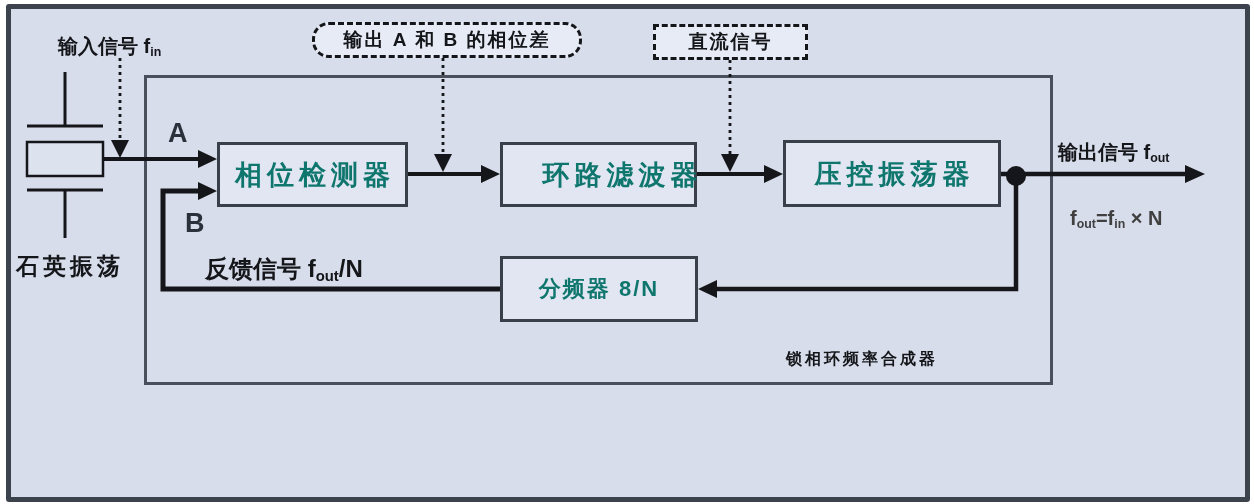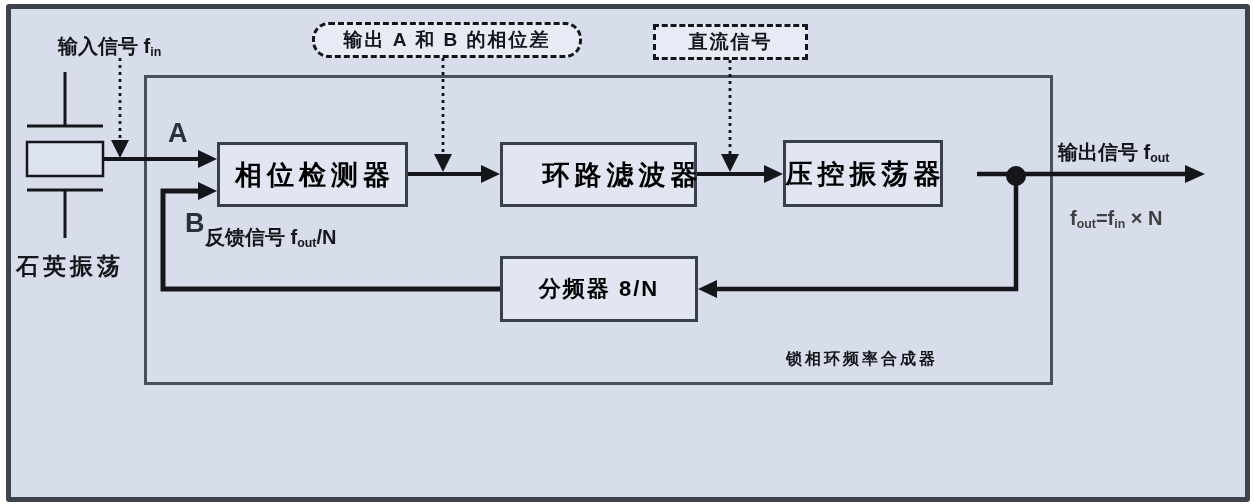--- a/index.html
+++ b/index.html
@@ -15,44 +15,44 @@
   
   .panel{
     position:absolute;left:144px;top:75px;width:909px;height:310px;
     border:3px solid #4a505b;box-sizing:border-box;background:transparent;
   }
   svg.wires{position:absolute;left:0;top:0;width:1254px;height:504px;}
   
   .block{
     position:absolute;border:3px solid #394049;background:#e1e6f2;box-sizing:border-box;
     display:flex;align-items:center;justify-content:center;
-    font-weight:bold;color:#000000;white-space:nowrap;
+    font-weight:bold;color:#0f766e;white-space:nowrap;
   }
   .block.big{font-size:27px;letter-spacing:5px;}
   .block.big span{margin-right:-5px;}
   #blk-pd {left:217px;top:142px;width:191px;height:65px;}
   #blk-lf {left:500px;top:142px;width:197px;height:65px;padding-left:43px;}
-  #blk-vco{left:783px;top:140px;width:160px;height:67px;}
+  #blk-vco{left:783px;top:140px;width:218px;height:67px;}
   #blk-div{left:500px;top:256px;width:198px;height:66px;font-size:22px;letter-spacing:2px;}
   
   .callout{
     position:absolute;border:3px dashed #14161a;background:#e7ebf6;box-sizing:border-box;
     display:flex;align-items:center;justify-content:center;
     font-weight:bold;font-size:19px;letter-spacing:2px;white-space:nowrap;
   }
   #co-phase{left:312px;top:22px;width:270px;height:36px;border-radius:17px;}
   #co-dc   {left:653px;top:24px;width:155px;height:36px;}
   
   .lbl{position:absolute;font-weight:bold;white-space:nowrap;}
   .sub{font-size:0.62em;vertical-align:-0.28em;font-weight:bold;}
   #lbl-input   {left:58px;  top:33px; font-size:20px;}
   #lbl-a       {left:168px; top:118px;font-size:27px;color:#2b313b;}
   #lbl-b       {left:185px; top:208px;font-size:27px;color:#2b313b;}
   #lbl-crystal {left:16px;  top:251px;font-size:23px;letter-spacing:4px;}
-  #lbl-feedback{left:205px; top:224px;font-size:20px;}
+  #lbl-feedback{left:205px; top:253px;font-size:24px;}
   #lbl-output  {left:1058px;top:139px;font-size:20px;}
   #lbl-formula {left:1070px;top:207px;font-size:20px;color:#404040;}
   #lbl-title   {left:786px; top:349px;font-size:16px;letter-spacing:3px;}
 </style>
 </head>
 <body>
 
 <div id="stage">
   <div class="frame"></div>
   <div class="panel"></div>

